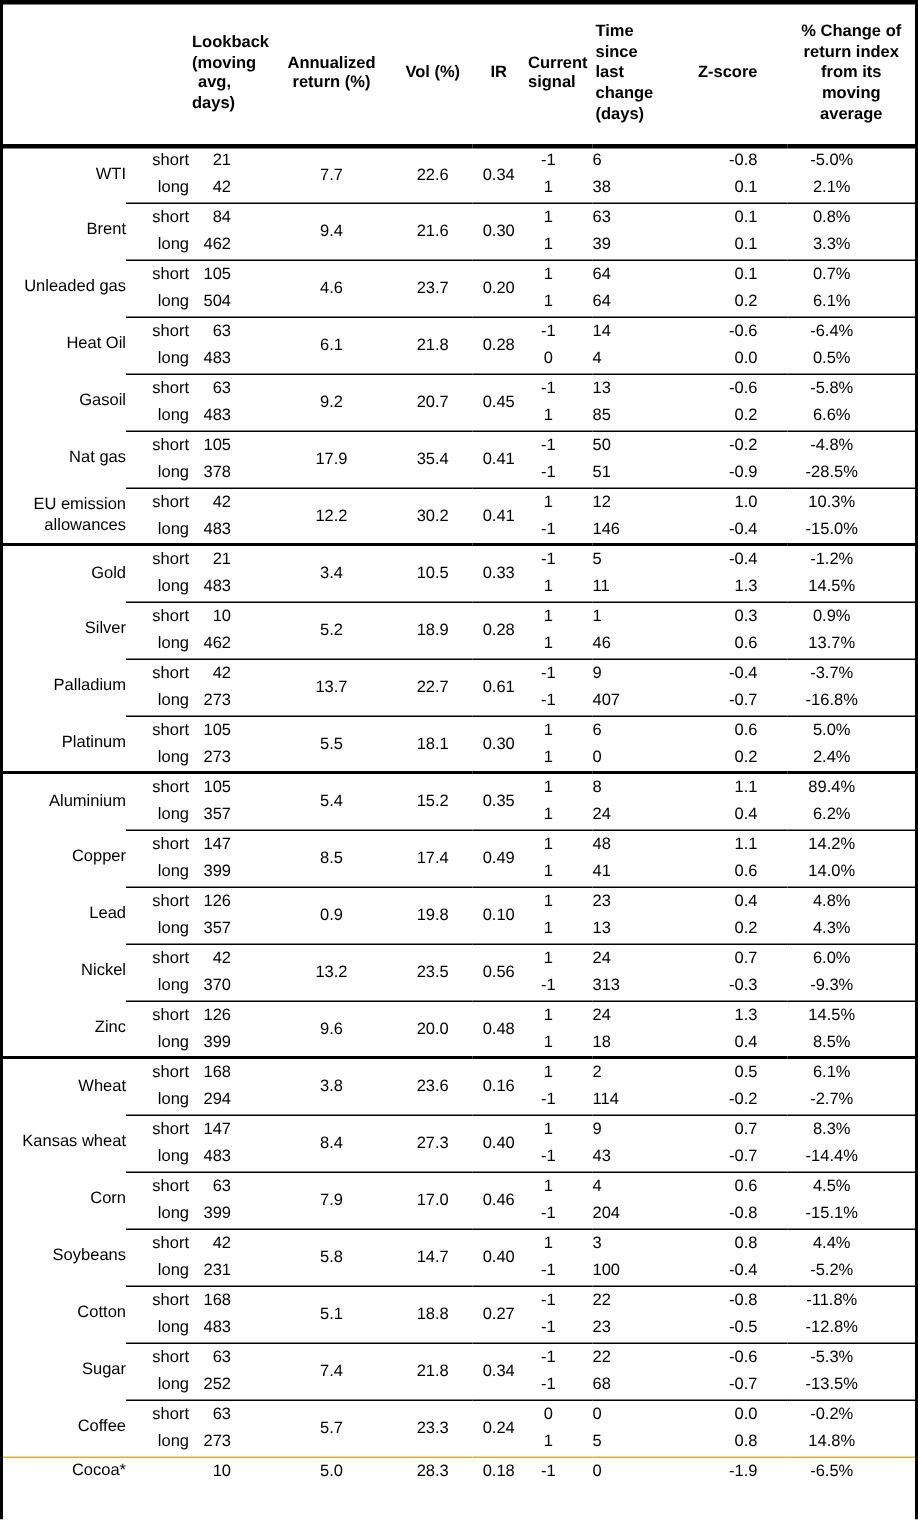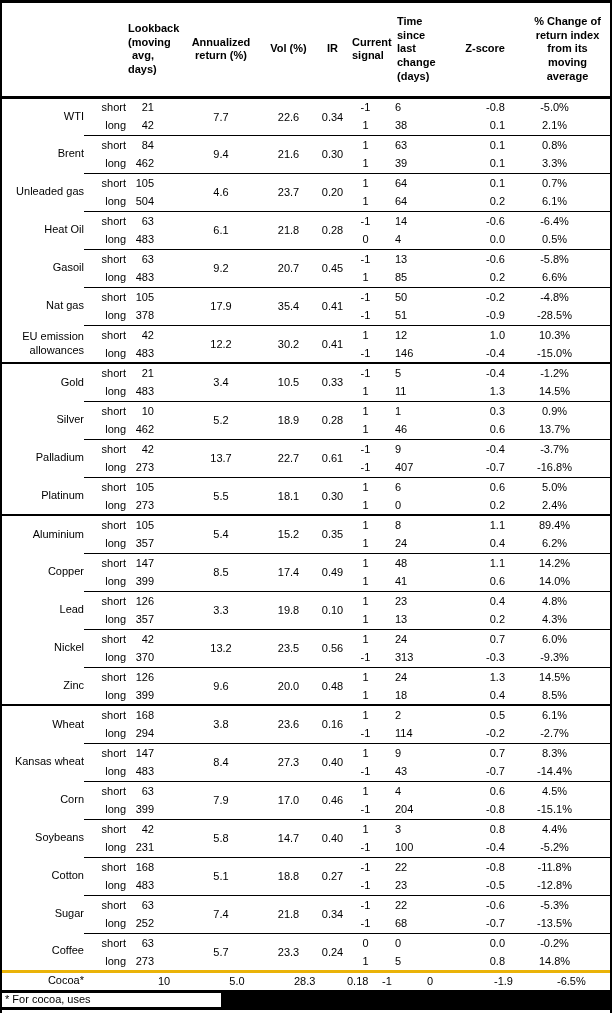--- a/index.html
+++ b/index.html
@@ -19,21 +19,21 @@
   tbody td { height:19px; vertical-align:middle; font-size:11px; }
   .c-name { text-align:right; padding-left:5px; line-height:1.25; }
   .c-h    { text-align:right; padding-left:2px; }
   .c-look { text-align:right; padding-right:26px; }
   .c-ann, .c-vol, .c-ir { text-align:center; }
   .c-sig  { text-align:center; padding-right:14px; }
   .c-time { text-align:left; padding-right:18px; }
   .c-z    { text-align:right; padding-right:20px;margin-top:40px; }
   .c-pct  { text-align:center; padding-right:26px; }
   tr.sep  td:not(.c-name) { border-top:1px solid #000; }
-  tr.fsep td { border-top:3px solid #eab308;padding-left:32px; }
+  tr.fsep td { border-top:1px solid #eab308; }
   tr.gsep td { border-top:2px solid #000; }
   .footnote { height:20px; background:#000; border-top:3px solid #000; position:relative; width:608px; }
   .footnote-text {
     position:absolute; left:0; top:0; width:219px; height:14px;
     background:#fff; font-size:11px; line-height:13px; padding-left:3px; white-space:nowrap;
   }
 </style>
 </head>
 <body>
 
@@ -323,21 +323,21 @@
           <td class="c-look">399</td>
           <td class="c-sig">1</td>
           <td class="c-time">41</td>
           <td class="c-z">0.6</td>
           <td class="c-pct">14.0%</td>
         </tr>
         <tr class="sep">
           <td class="c-name" rowspan="2">Lead</td>
           <td class="c-h">short</td>
           <td class="c-look">126</td>
-          <td class="c-ann" rowspan="2">3.3</td>
+          <td class="c-ann" rowspan="2">0.9</td>
           <td class="c-vol" rowspan="2">19.8</td>
           <td class="c-ir" rowspan="2">0.10</td>
           <td class="c-sig">1</td>
           <td class="c-time">23</td>
           <td class="c-z">0.4</td>
           <td class="c-pct">4.8%</td>
         </tr>
         <tr>
           <td class="c-h">long</td>
           <td class="c-look">357</td>
@@ -533,16 +533,13 @@
           <td class="c-ann">5.0</td>
           <td class="c-vol">28.3</td>
           <td class="c-ir">0.18</td>
           <td class="c-sig">-1</td>
           <td class="c-time">0</td>
           <td class="c-z">-1.9</td>
           <td class="c-pct">-6.5%</td>
         </tr>
       </tbody>
   </table>
-  <div class="footnote">
-    <div class="footnote-text">* For cocoa, uses</div>
-  </div>
 </div>
 
 </body></html>

